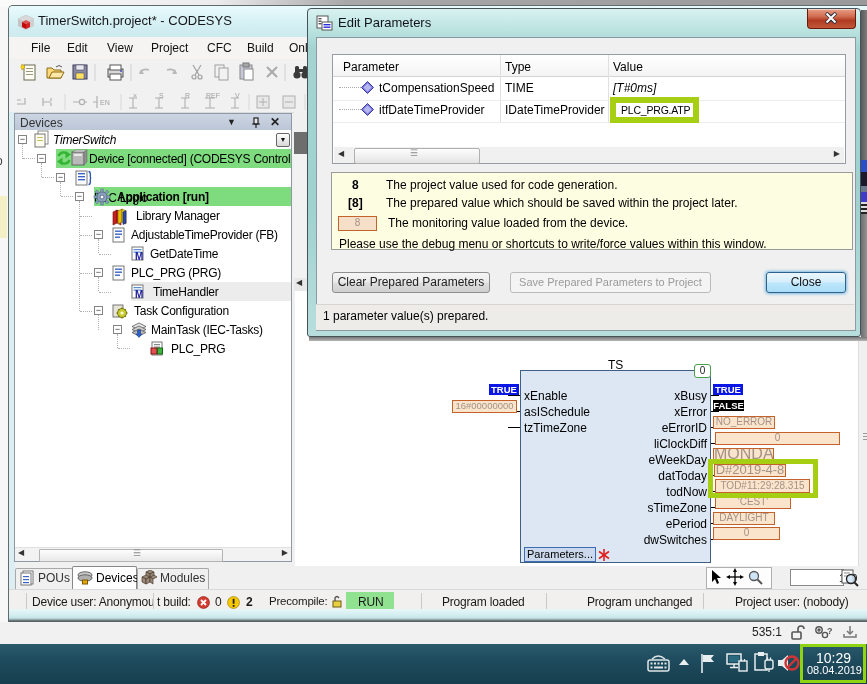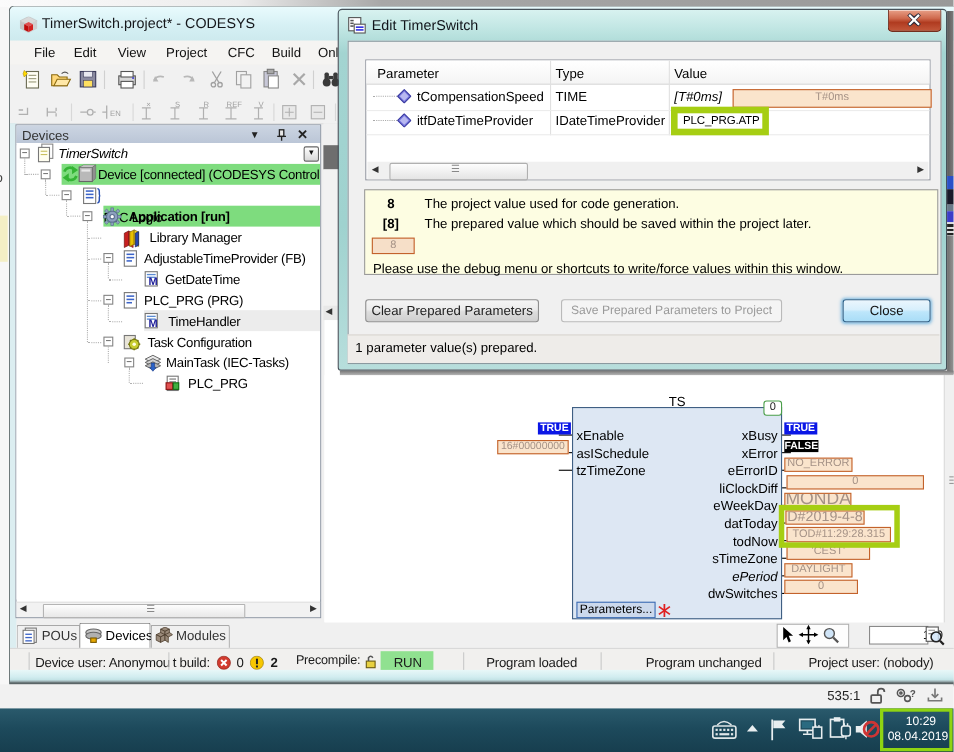--- a/index.html
+++ b/index.html
@@ -482,21 +482,21 @@
   <span class="lbl" style="left:524px;top:421px;">tzTimeZone</span>
 
   <div class="lbl" style="left:560px;top:389px;width:147px;text-align:right;">xBusy</div>
   <div class="lbl" style="left:560px;top:405px;width:147px;text-align:right;">xError</div>
   <div class="lbl" style="left:560px;top:421px;width:147px;text-align:right;">eErrorID</div>
   <div class="lbl" style="left:560px;top:437px;width:147px;text-align:right;">liClockDiff</div>
   <div class="lbl" style="left:560px;top:453px;width:147px;text-align:right;">eWeekDay</div>
   <div class="lbl" style="left:560px;top:469px;width:147px;text-align:right;">datToday</div>
   <div class="lbl" style="left:560px;top:485px;width:147px;text-align:right;">todNow</div>
   <div class="lbl" style="left:560px;top:501px;width:147px;text-align:right;">sTimeZone</div>
-  <div class="lbl" style="left:560px;top:517px;width:147px;text-align:right;font-style:italic;">ePeriod</div>
+  <div class="lbl" style="left:560px;top:517px;width:147px;text-align:right;">ePeriod</div>
   <div class="lbl" style="left:560px;top:533px;width:147px;text-align:right;">dwSwitches</div>
 
   <div class="abs" style="left:524px;top:547px;width:72px;height:15px;background:#ccd9ec;border:1px solid #3c6cb4;box-sizing:border-box;font-size:11px;color:#000;text-align:center;line-height:13px;">Parameters...</div>
   <svg class="abs" style="left:597px;top:548px;" width="14" height="14" viewBox="0 0 14 14">
     <g stroke="#e02020" stroke-width="1.6">
       <line x1="7" y1="1" x2="7" y2="13"></line>
       <line x1="2" y1="3.5" x2="12" y2="10.5"></line>
       <line x1="12" y1="3.5" x2="2" y2="10.5"></line>
     </g>
   </svg>
@@ -540,21 +540,21 @@
 
   <svg class="abs" style="left:8px;top:6px;" width="17" height="17" viewBox="0 0 17 17">
     <rect x="1" y="1" width="11" height="12" fill="#fff" stroke="#555"></rect>
     <rect x="2.5" y="3" width="3" height="1.4" fill="#555"></rect>
       <rect x="2.5" y="5.5" width="3" height="1.4" fill="#555"></rect>
       <rect x="2.5" y="8" width="3" height="1.4" fill="#555"></rect>
     <rect x="6" y="7" width="10" height="8" fill="#fff" stroke="#555"></rect>
     <rect x="7.5" y="9" width="7" height="1.4" fill="#2a2ae0"></rect>
       <rect x="7.5" y="11.5" width="7" height="1.4" fill="#2a2ae0"></rect>
   </svg>
-  <span class="abs" style="left:30px;top:6px;font-size:13px;color:#10141a;">Edit TimerSwitch</span>
+  <span class="abs" style="left:30px;top:6px;font-size:13px;color:#10141a;">Edit Parameters</span>
 
   <div class="abs" style="left:499px;top:0px;width:47px;height:19px;background:linear-gradient(180deg,#e8a088 0%,#cf6a4e 40%,#b03b20 60%,#c2573a 100%);border:1px solid #6a1a0a;border-top:none;border-radius:0 1px 4px 4px;box-shadow:inset 0 1px 0 rgba(255,255,255,.5);">
     <svg style="position:absolute;left:16px;top:3px;" width="14" height="12" viewBox="0 0 14 12">
       <path d="M2 1 L7 5 L12 1 M2 11 L7 7 L12 11 M2 1 L12 11 M12 1 L2 11" stroke="#2a2a3a" stroke-width="3.4" fill="none"></path>
       <path d="M2.5 1.5 L11.5 10.5 M11.5 1.5 L2.5 10.5" stroke="#fff" stroke-width="2" fill="none"></path>
     </svg>
   </div>
 
   <div class="abs" style="left:8px;top:28px;width:538px;height:292px;background:#f0f0f0;border:1px solid #8a9aa0;"></div>
 
@@ -569,21 +569,20 @@
     <div class="abs" style="left:0;top:67px;width:512px;height:1px;background:#ececec;"></div>
 
     <div class="abs" style="left:6px;top:32px;width:22px;border-top:1px dotted #aaa;"></div>
     <svg class="abs" style="left:28px;top:26px;" width="13" height="13" viewBox="0 0 13 13">
       <polygon points="6.5,0.5 12.5,6.5 6.5,12.5 0.5,6.5" fill="#7a7ae0" stroke="#3a3aa0"></polygon>
       <polygon points="6.5,2.5 10.5,6.5 6.5,10.5 2.5,6.5" fill="#b8b8f0"></polygon>
     </svg>
     <span class="abs" style="left:46px;top:26px;">tCompensationSpeed</span>
     <span class="abs" style="left:172px;top:26px;">TIME</span>
     <span class="abs" style="left:280px;top:26px;font-style:italic;">[T#0ms]</span>
-    <div class="mon abs" style="left:333px;top:26px;width:179px;height:15px;font-size:10px;line-height:14px;">T#0ms</div>
 
     <div class="abs" style="left:6px;top:54px;width:22px;border-top:1px dotted #aaa;"></div>
     <svg class="abs" style="left:28px;top:48px;" width="13" height="13" viewBox="0 0 13 13">
       <polygon points="6.5,0.5 12.5,6.5 6.5,12.5 0.5,6.5" fill="#7a7ae0" stroke="#3a3aa0"></polygon>
       <polygon points="6.5,2.5 10.5,6.5 6.5,10.5 2.5,6.5" fill="#b8b8f0"></polygon>
     </svg>
     <span class="abs" style="left:46px;top:48px;">itfDateTimeProvider</span>
     <span class="abs" style="left:172px;top:48px;">IDateTimeProvider</span>
     <span class="abs" style="left:288px;top:49px;font-size:10.5px;letter-spacing:-0.2px;">PLC_PRG.ATP</span>
 
@@ -594,20 +593,21 @@
       <span class="abs" style="left:76px;top:1px;font-size:9px;color:#888;">☰</span>
     </div>
   </div>
 
   <div class="abs" style="left:23px;top:163px;width:522px;height:78px;background:#fdfde2;border:1px solid #9b9b9b;box-sizing:border-box;">
     <span class="abs" style="left:20px;top:5px;font-weight:bold;">8</span>
     <span class="abs" style="left:54px;top:5px;">The project value used for code generation.</span>
     <span class="abs" style="left:16px;top:23px;font-weight:bold;">[8]</span>
     <span class="abs" style="left:54px;top:23px;">The prepared value which should be saved within the project later.</span>
     <div class="mon abs" style="left:6px;top:43px;width:37px;height:13px;font-size:10px;line-height:12px;background:#f6dfc8;">8</div>
+    <span class="abs" style="left:56px;top:43px;">The monitoring value loaded from the device.</span>
     <span class="abs" style="left:7px;top:64px;">Please use the debug menu or shortcuts to write/force values within this window.</span>
   </div>
 
   <div class="abs" style="left:24px;top:263px;width:158px;height:21px;background:linear-gradient(180deg,#f5f5f5 0%,#ebebeb 45%,#dddddd 55%,#cfcfcf 100%);border:1px solid #8e8e8e;border-radius:3px;box-sizing:border-box;text-align:center;line-height:19px;color:#222;">Clear Prepared Parameters</div>
   <div class="abs" style="left:202px;top:263px;width:201px;height:21px;background:#f4f4f4;border:1px solid #bababa;border-radius:3px;box-sizing:border-box;text-align:center;line-height:19px;color:#9a9a9a;font-size:11px;white-space:nowrap;">Save Prepared Parameters to Project</div>
   <div class="abs" style="left:458px;top:263px;width:80px;height:21px;background:linear-gradient(180deg,#ebf6fd 0%,#d7effc 45%,#bde6fb 55%,#a9ddf7 100%);border:1px solid #2c628b;border-radius:3px;box-sizing:border-box;text-align:center;line-height:19px;color:#111;box-shadow:0 0 3px 1px #7ab8e0;">Close</div>
 
   <div class="abs" style="left:8px;top:295px;width:538px;height:25px;background:#eeece9;border-top:1px solid #d8d5d0;"></div>
   <span class="abs" style="left:15px;top:300px;">1 parameter value(s) prepared.</span>
 
@@ -691,16 +691,16 @@
     <line x1="17" y1="18" x2="17" y2="21" stroke="#e8eef0" stroke-width="1.3"></line>
   </svg>
 
   <svg class="abs" style="left:776px;top:7px;" width="25" height="25" viewBox="0 0 25 25">
     <polygon points="2,9 6,9 12,4 12,20 6,15 2,15" fill="#e8eef0"></polygon>
     <circle cx="16" cy="12" r="6.5" fill="none" stroke="#cf3535" stroke-width="2.4"></circle>
     <line x1="11.5" y1="16.5" x2="20.5" y2="7.5" stroke="#cf3535" stroke-width="2.4"></line>
   </svg>
 
   <div class="abs" style="left:156px;top:0;width:66px;height:39px;border:3px solid #8fd412;box-sizing:border-box;right:1px;left:auto;">
-    <div style="position:absolute;right:12px;top:3px;font-size:11px;color:#fff;white-space:nowrap;">10:29</div>
+    <div style="position:absolute;right:12px;top:3px;font-size:14px;color:#fff;white-space:nowrap;">10:29</div>
     <div style="position:absolute;right:1px;top:17px;font-size:11px;color:#fff;white-space:nowrap;">08.04.2019</div>
   </div>
 </div>
 
 </body></html>

